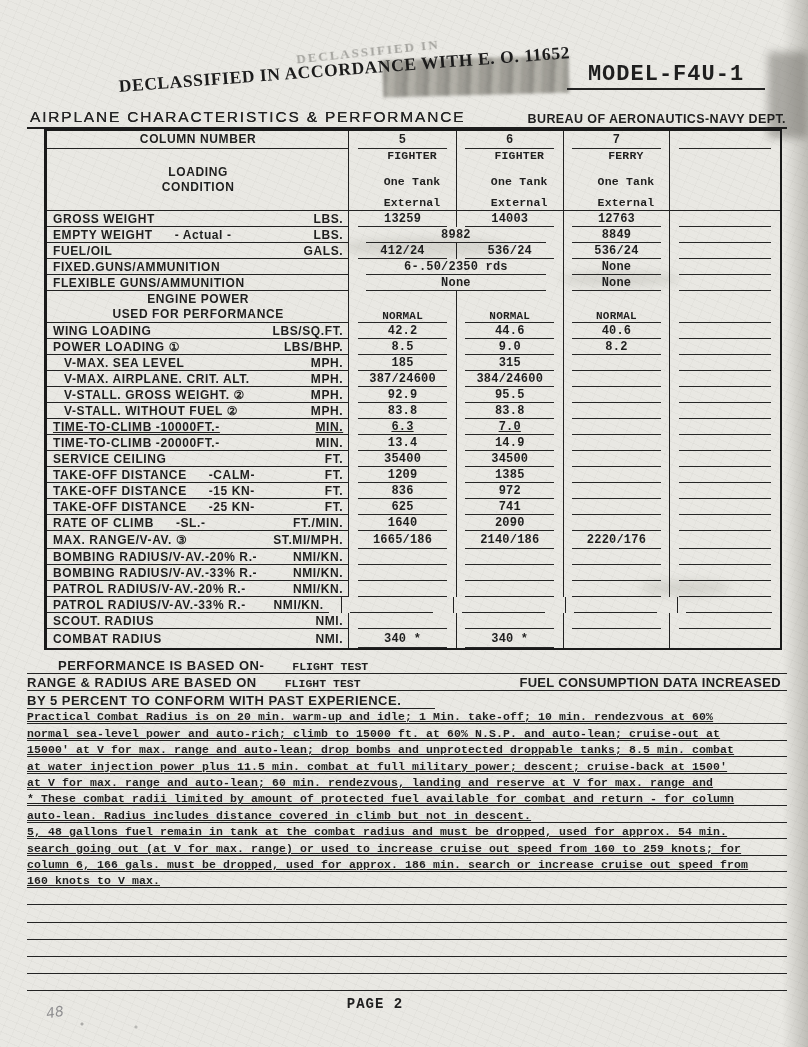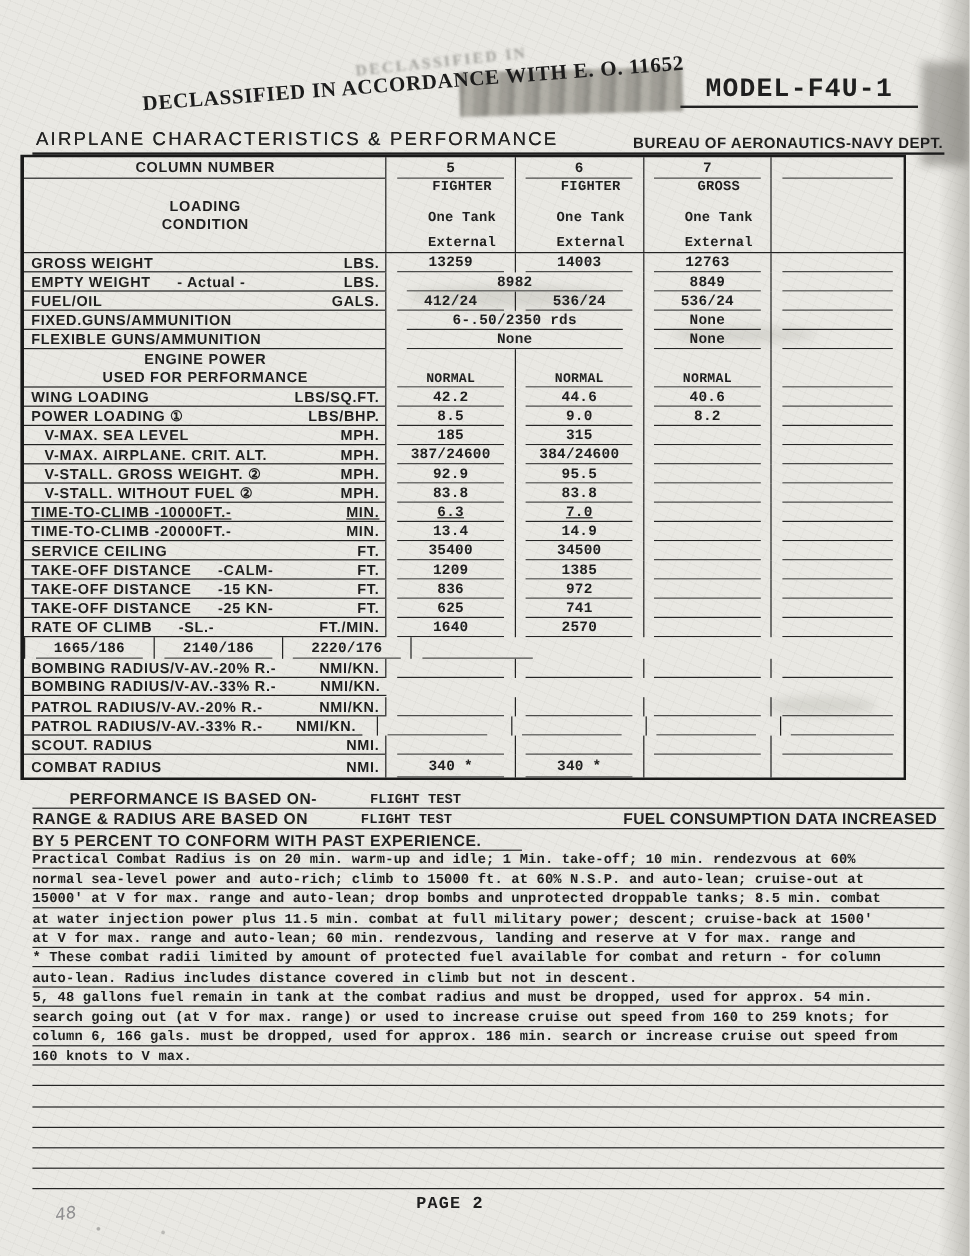--- a/index.html
+++ b/index.html
@@ -32,21 +32,21 @@
   .model{position:absolute;left:567px;top:62px;width:198px;text-align:center;
     font-family:"Liberation Mono","DejaVu Sans Mono",monospace;font-weight:700;font-size:22px;
     letter-spacing:1px;border-bottom:2.5px solid #222;padding-bottom:1px;white-space:nowrap;}
   .title{position:absolute;left:30px;top:108px;font-size:15.5px;letter-spacing:1.8px;font-weight:400;
     color:#242424;text-shadow:0 0 .4px #242424;white-space:nowrap;}
   .bureau{position:absolute;left:470px;top:112px;width:316px;text-align:right;
     font-size:12.5px;font-weight:700;letter-spacing:.4px;white-space:nowrap;}
   .title-rule{position:absolute;left:27px;top:127px;width:760px;border-bottom:2px solid #1d1d1d;}
 
   
-  .char-table{position:absolute;left:17px;top:129px;width:738px;box-sizing:border-box;
+  .char-table{position:absolute;left:44px;top:129px;width:738px;box-sizing:border-box;
     border:2px solid #1a1a1a;border-left-width:3px;background:transparent;}
   .trow{display:flex;box-sizing:border-box;position:relative;}
   .trow.rule-full{border-bottom:1.6px solid #222;}
   .cell{box-sizing:border-box;position:relative;overflow:hidden;}
   .cell.lab{width:302px;display:flex;align-items:center;padding:0 5px 0 6px;
     font-size:12px;font-weight:700;letter-spacing:.6px;white-space:nowrap;}
   .cell.lab.bb{border-bottom:1.6px solid #222;}
   .cell.lab.center{justify-content:center;text-align:center;}
   .cell.lab.indent{padding-left:17px;}
   .lab-col{display:flex;flex-direction:column;align-items:center;line-height:1.25;}
@@ -63,23 +63,23 @@
   .cell.data .stack{display:flex;flex-direction:column;justify-content:space-between;
     text-align:center;height:100%;padding:3px 0 4px 0;line-height:1.15;font-size:11.5px;margin-left:19px;}
   .cell.data .stack div:first-child{margin-bottom:6px;}
 
   
   .notes{position:absolute;left:27px;top:657px;width:760px;}
   .nline{position:relative;display:flex;align-items:flex-end;box-sizing:border-box;white-space:nowrap;}
   .nline.rf{border-bottom:1.5px solid #242424;}
   .nline .prule{position:absolute;left:0;bottom:-1px;border-bottom:1.5px solid #242424;}
   .seg-b{font-size:13px;font-weight:700;letter-spacing:.5px;}
-  .seg-m{font-family:"Liberation Mono","DejaVu Sans Mono",monospace;font-weight:700;font-size:11.5px;margin-left:44px;}
+  .seg-m{font-family:"Liberation Mono","DejaVu Sans Mono",monospace;font-weight:700;font-size:11.5px;margin-left:28px;}
   .seg-r{margin-left:auto;font-size:13px;font-weight:700;letter-spacing:.3px;padding-right:6px;}
-  .seg-p{font-family:"Liberation Mono","DejaVu Sans Mono",monospace;font-weight:700;font-size:11.5px;letter-spacing:.1px;}
+  .seg-p{font-family:"Liberation Mono","DejaVu Sans Mono",monospace;font-weight:700;font-size:11.5px;letter-spacing:.1px;text-decoration:underline;}
 
   .page-num{position:absolute;left:300px;top:996px;width:150px;text-align:center;
     font-family:"Liberation Mono","DejaVu Sans Mono",monospace;font-weight:700;font-size:14px;letter-spacing:1px;}
   .handwritten{position:absolute;left:46px;top:1004px;transform:rotate(-10deg);
     font-family:"DejaVu Sans",sans-serif;font-style:italic;font-size:14px;color:rgba(70,70,76,.55);}
   .pencil-dots{position:absolute;left:70px;top:1020px;width:120px;height:10px;
     background:radial-gradient(circle at 10% 40%, rgba(80,80,80,.4) 0 1px, transparent 2px),
                radial-gradient(circle at 55% 70%, rgba(80,80,80,.3) 0 1px, transparent 2px);}
 </style>
 </head>
@@ -141,21 +141,21 @@
         </div>
         <div class="cell data w2">
           <div class="stack">
             <div>FIGHTER</div>
             <div>One Tank</div>
             <div>External</div>
           </div>
         </div>
         <div class="cell data w3">
           <div class="stack">
-            <div>GROSS</div>
+            <div>FERRY</div>
             <div>One Tank</div>
             <div>External</div>
           </div>
         </div>
         <div class="cell data w4"></div>
       </div>
       <div class="trow" style="height: 16px;">
         <div class="cell lab bb">
           <div>GROSS WEIGHT</div>
           <div class="lab-unit">LBS.</div>
@@ -519,31 +519,35 @@
         <div class="cell lab bb">
           <div>RATE OF CLIMB</div>
           <div class="lab-mid">-SL.-</div>
           <div class="lab-unit">FT./MIN.</div>
         </div>
         <div class="cell data w1">
           <div>1640</div>
           <div class="bar"></div>
         </div>
         <div class="cell data w2">
-          <div>2570</div>
+          <div>2090</div>
           <div class="bar"></div>
         </div>
         <div class="cell data w3">
           <div class="bar"></div>
         </div>
         <div class="cell data w4">
           <div class="bar"></div>
         </div>
       </div>
       <div class="trow" style="height: 18px;">
+        <div class="cell lab bb">
+          <div>MAX. RANGE/V-AV. ③</div>
+          <div class="lab-unit">ST.MI/MPH.</div>
+        </div>
         <div class="cell data w1">
           <div>1665/186</div>
           <div class="bar"></div>
         </div>
         <div class="cell data w2">
           <div>2140/186</div>
           <div class="bar"></div>
         </div>
         <div class="cell data w3">
           <div>2220/176</div>
@@ -564,21 +568,21 @@
         <div class="cell data w2">
           <div class="bar"></div>
         </div>
         <div class="cell data w3">
           <div class="bar"></div>
         </div>
         <div class="cell data w4">
           <div class="bar"></div>
         </div>
       </div>
-      <div class="trow" style="height: 16px; flex-direction: column;">
+      <div class="trow" style="height: 16px;">
         <div class="cell lab bb">
           <div>BOMBING RADIUS/V-AV.-33% R.-</div>
           <div class="lab-unit">NMI/KN.</div>
         </div>
         <div class="cell data w1">
           <div class="bar"></div>
         </div>
         <div class="cell data w2">
           <div class="bar"></div>
         </div>

